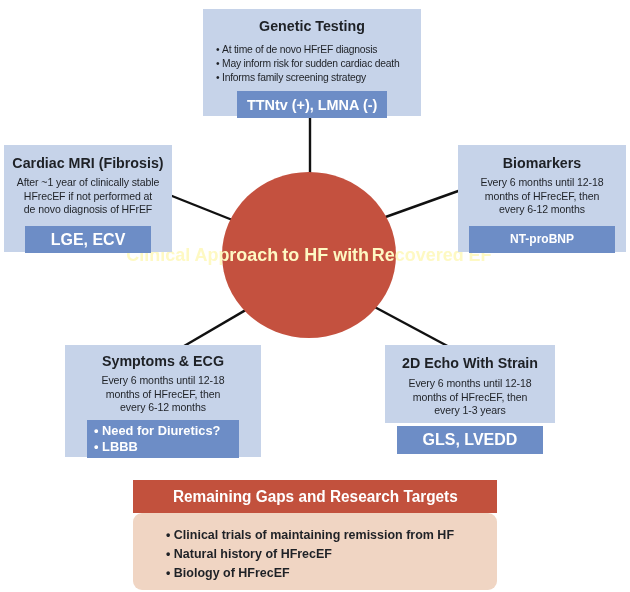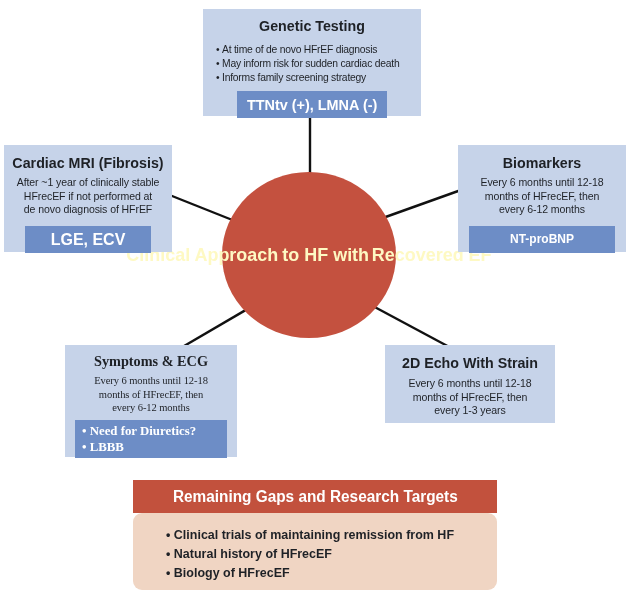--- a/index.html
+++ b/index.html
@@ -74,21 +74,21 @@
   .node-genetic .tag{margin-top:7px;}
 
   .node-mri{left:4px;top:145px;width:168px;height:107px;padding-top:9px;}
   .node-mri .node-body{margin-top:4px;}
   .node-mri .tag{margin-top:9px;width:126px;height:27px;line-height:27px;font-size:16px;}
 
   .node-biomarkers{left:458px;top:145px;width:168px;height:107px;padding-top:9px;}
   .node-biomarkers .node-body{margin-top:4px;}
   .node-biomarkers .tag{margin-top:9px;width:146px;height:27px;line-height:27px;font-size:12px;}
 
-  .node-symptoms{left:65px;top:345px;width:172px;height:112px;padding-top:7px;font-family:Liberation Serif, serif;}
+  .node-symptoms{left:65px;top:345px;width:196px;height:112px;padding-top:7px;}
   .node-symptoms .node-body{margin-top:4px;}
   .tag-list{
     margin-top:5px;width:152px;text-align:left;
     padding:3px 2px 3px 7px;font-size:13.5px;line-height:16px;
   }
   .tag-list .bullet{display:block;transform:scaleX(0.95);transform-origin:left center;white-space:nowrap;}
 
   .node-echo{left:385px;top:345px;width:170px;height:78px;padding-top:9px;}
   .node-echo .node-body{margin-top:5px;}
   .node-echo .tag{margin-top:8px;width:146px;height:28px;line-height:28px;font-size:16px;}
@@ -171,20 +171,21 @@
     </div>
   </div>
 
   <div class="node node-echo">
     <div class="node-title">2D Echo With Strain</div>
     <div class="node-body">
       <div>Every 6 months until 12-18</div>
       <div>months of HFrecEF, then</div>
       <div>every 1-3 years</div>
     </div>
+    <div class="tag"><span class="tag-text">GLS, LVEDD</span></div>
   </div>
 
   <div class="gaps">
     <div class="gaps-header"><span>Remaining Gaps and Research Targets</span></div>
     <div class="gaps-body">
       <span class="bullet">Clinical trials of maintaining remission from HF</span>
       <span class="bullet">Natural history of HFrecEF</span>
       <span class="bullet">Biology of HFrecEF</span>
     </div>
   </div>

